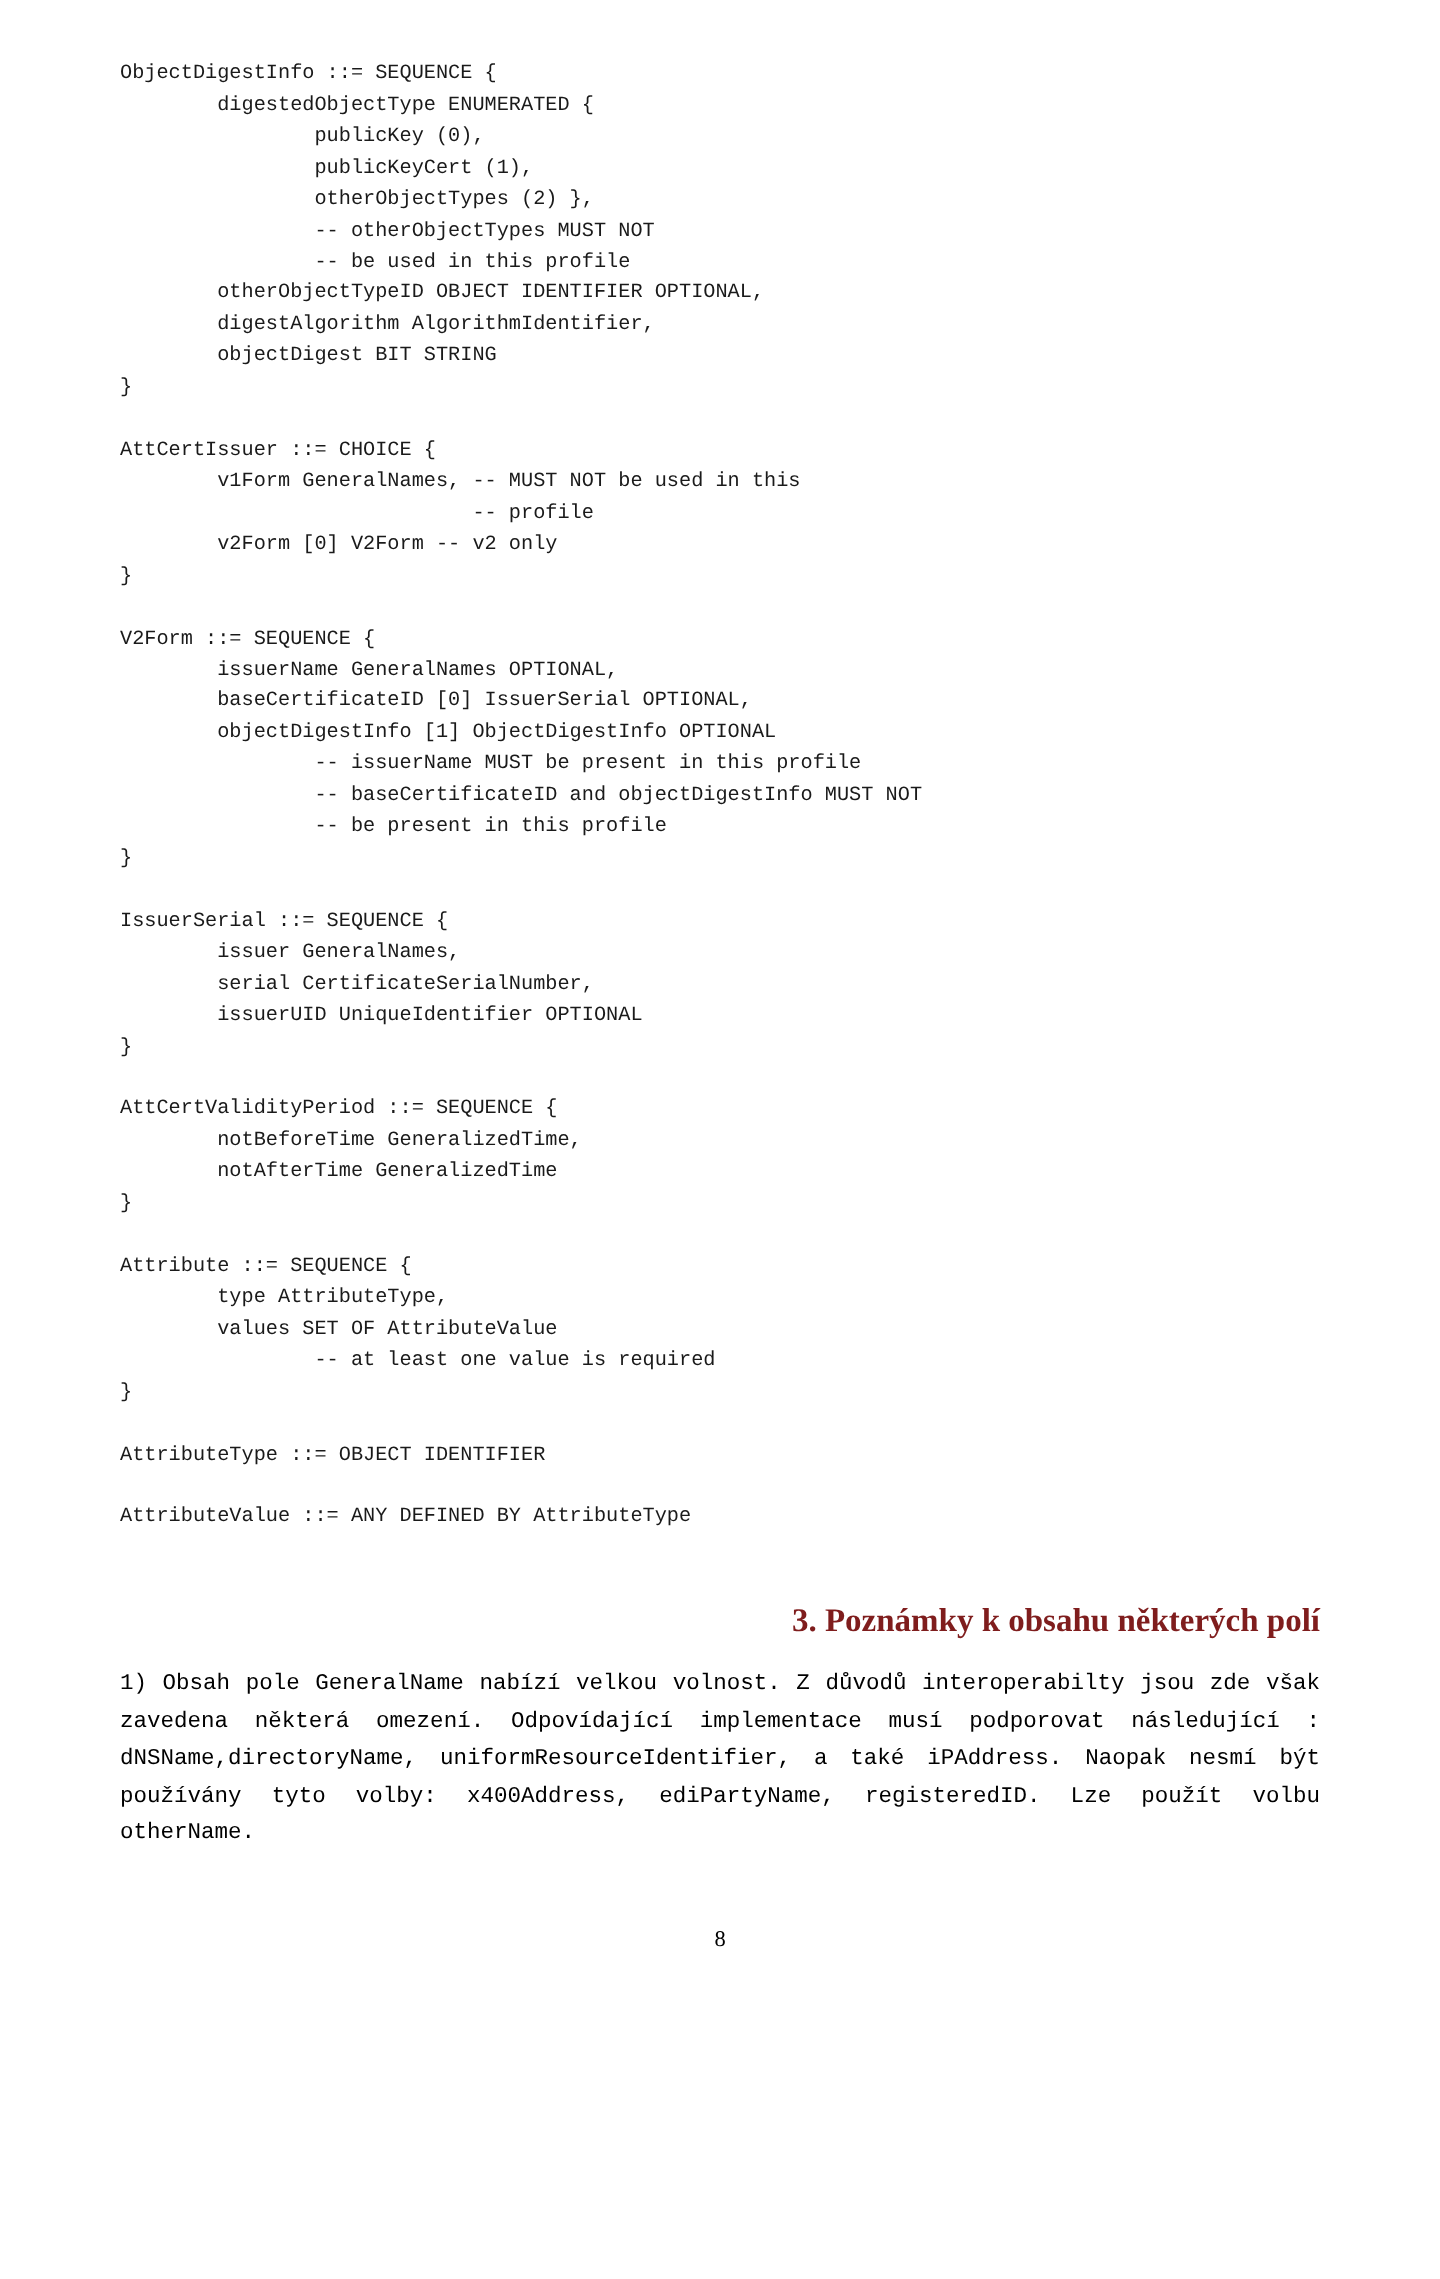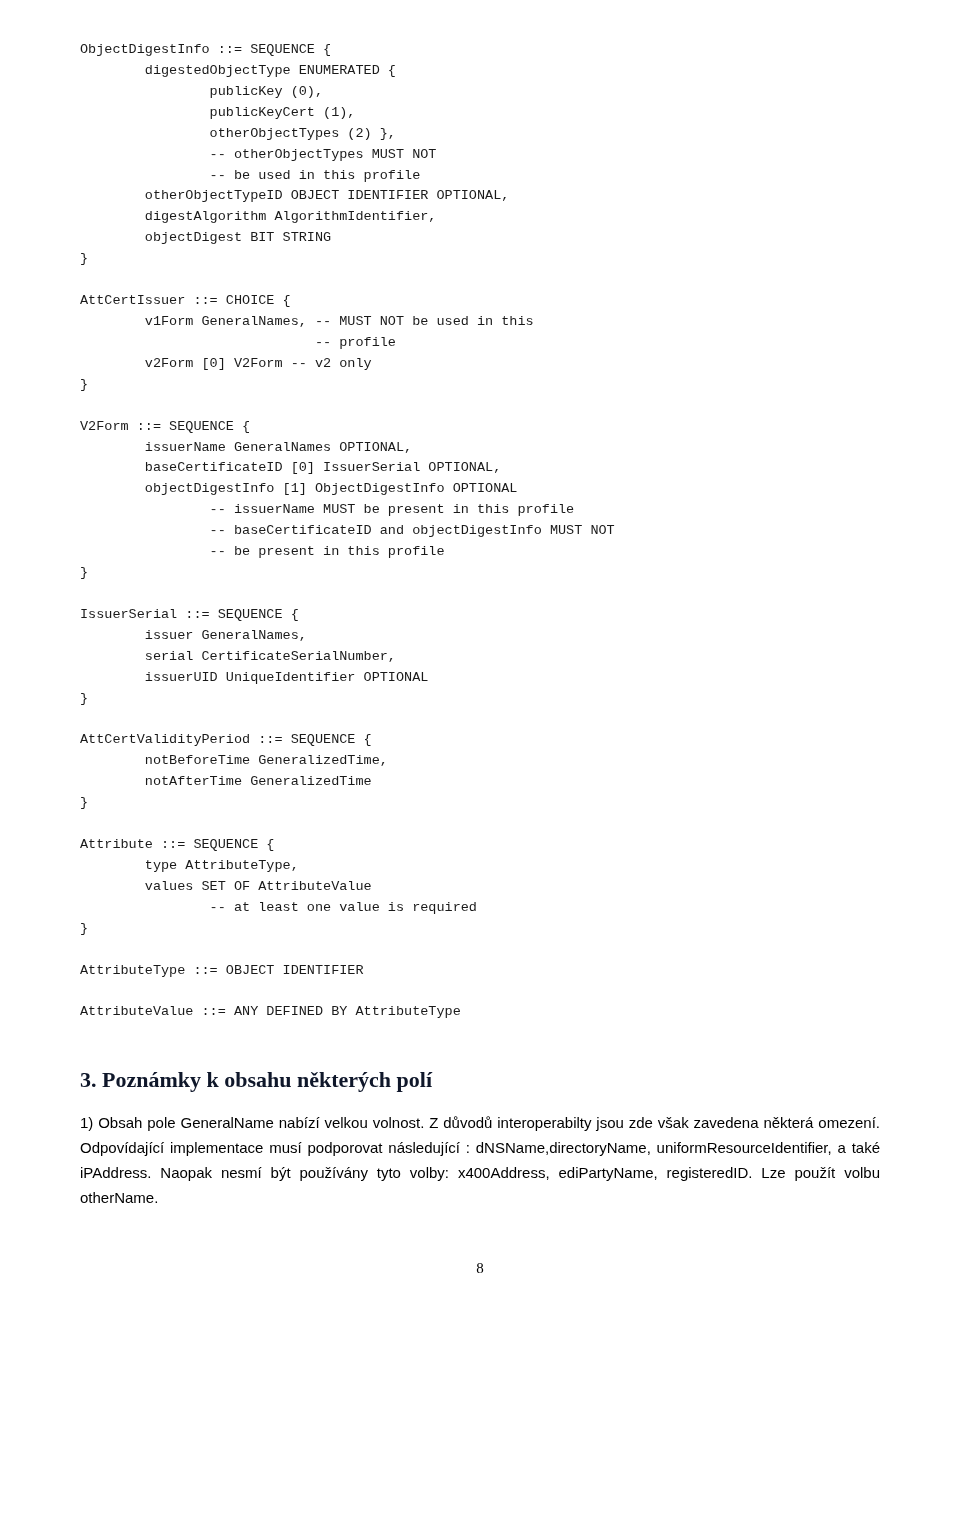--- a/index.html
+++ b/index.html
@@ -25,25 +25,26 @@
       color: #1a1a1a;
       margin-bottom: 44px;
     }
 
     .section-heading {
       font-family: Georgia, 'Times New Roman', serif;
       font-size: 22px;
       font-weight: bold;
       margin-top: 40px;
       margin-bottom: 18px;
-      color: #0f172a;
+      color: #7f1d1d;
+      text-align: right;
     }
 
     .body-text {
-      font-family: Liberation Sans, sans-serif;
+      font-family: Liberation Mono, monospace;
       font-size: 15px;
       line-height: 1.65;
       color: #000000;
       text-align: justify;
       margin-bottom: 14px;
     }
 
     .page-number {
       text-align: center;
       font-family: Georgia, 'Times New Roman', serif;

